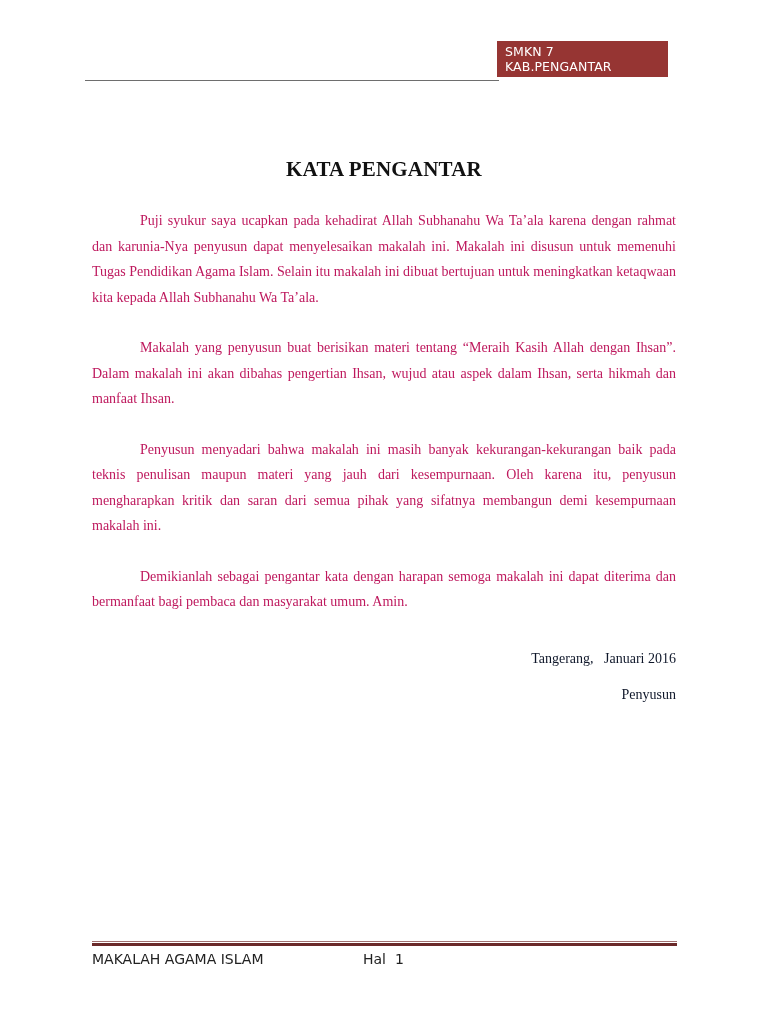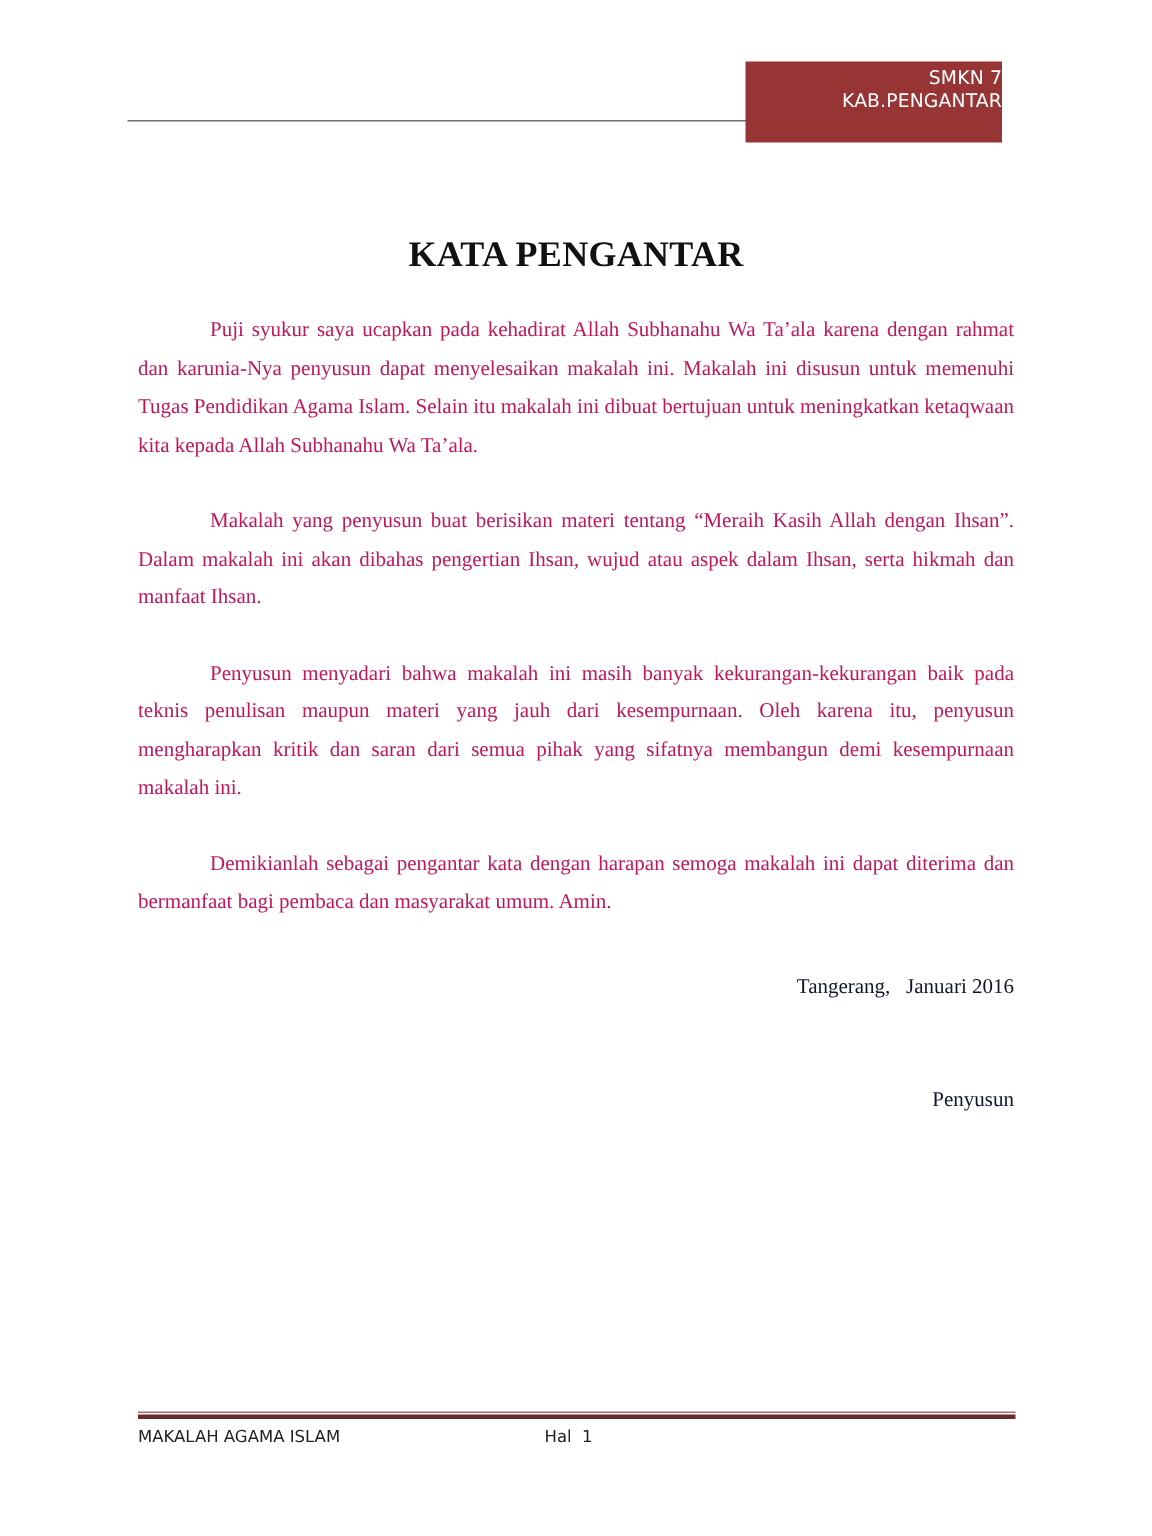--- a/index.html
+++ b/index.html
@@ -21,42 +21,41 @@
       top: 80px;
       width: 414px;
       height: 0;
       border-top: 1.5px solid #6e6e6e;
     }
     .header-badge {
       position: absolute;
       left: 497px;
       top: 41px;
       width: 171px;
-      height: 54px;
+      height: 36px;
       background: #963533;
       color: #ffffff;
       font-family: "DejaVu Sans", sans-serif;
       font-size: 12.5px;
       line-height: 15px;
       padding: 3px 0 0 8px;
       box-sizing: border-box;
       letter-spacing: 0.1px;
-      text-align: right;
     }
     .header-badge div { white-space: nowrap; }
 
     .title {
       position: absolute;
       left: 0;
       width: 768px;
       top: 157px;
       text-align: center;
       font-family: "Liberation Serif", serif;
       font-weight: bold;
-      font-size: 24px;
+      font-size: 21px;
       letter-spacing: 0.2px;
       color: #111;
     }
 
     .body-text {
       position: absolute;
       left: 92px;
       width: 584px;
       top: 208px;
       font-family: "Liberation Serif", serif;
@@ -74,21 +73,21 @@
     .closing {
       position: absolute;
       right: 92px;
       text-align: right;
       font-family: "Liberation Serif", serif;
       font-size: 14px;
       color: #0f172a;
       white-space: pre;
     }
     .closing.place { top: 651px; }
-    .closing.signer { top: 726px; }
+    .closing.signer { top: 687px; }
 
     .footer-rule-thin {
       position: absolute;
       left: 92px;
       top: 941px;
       width: 585px;
       height: 1px;
       background: #a07070;
     }
     .footer-rule-thick {
@@ -96,21 +95,21 @@
       left: 92px;
       top: 943px;
       width: 585px;
       height: 3px;
       background: #6b2a2a;
     }
     .footer-left, .footer-right {
       position: absolute;
       top: 951px;
       font-family: "DejaVu Sans", sans-serif;
-      font-size: 11px;
+      font-size: 14px;
       color: #222;
       white-space: pre;
     }
     .footer-left { left: 92px; }
     .footer-right { left: 363px; }
   </style>
 </head>
 <body>
 
 <div class="header-rule"></div>

